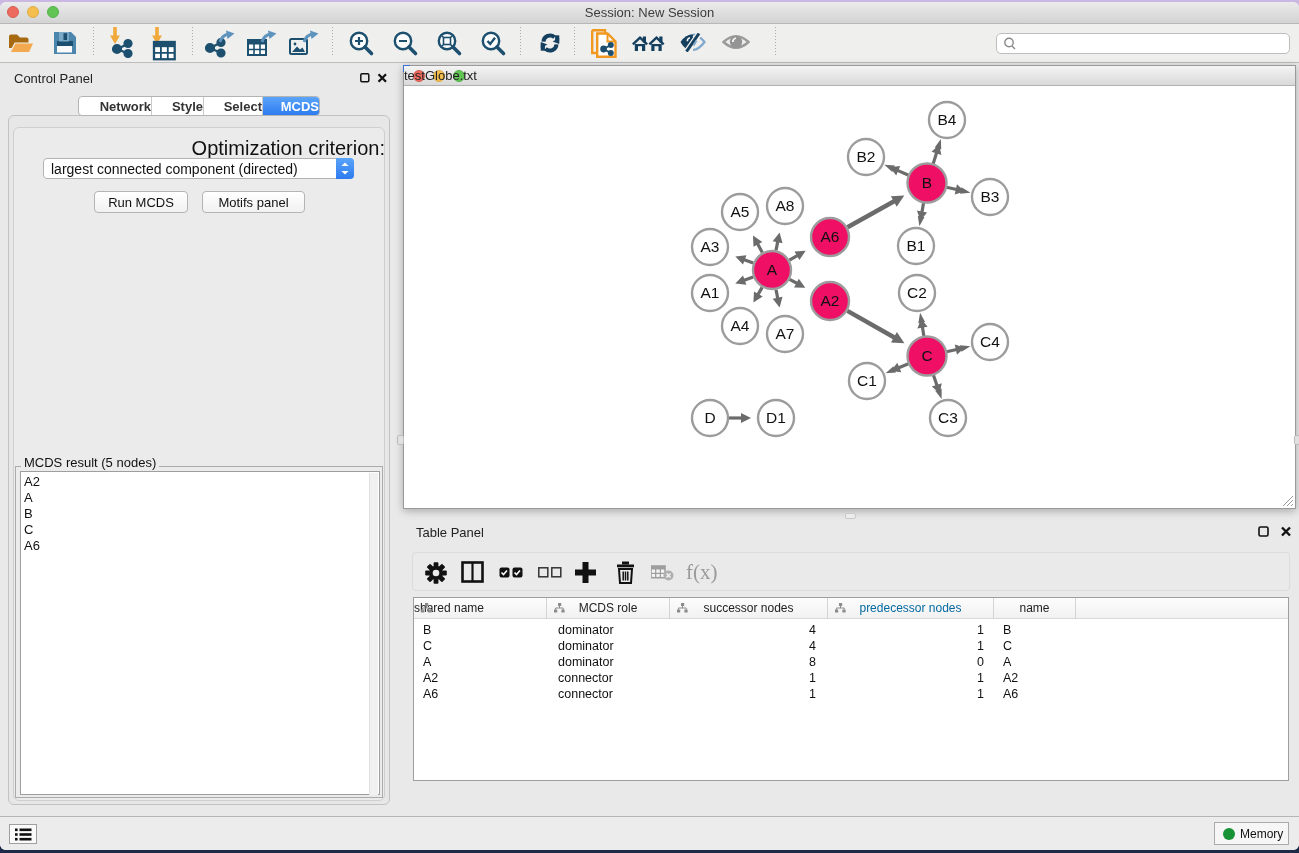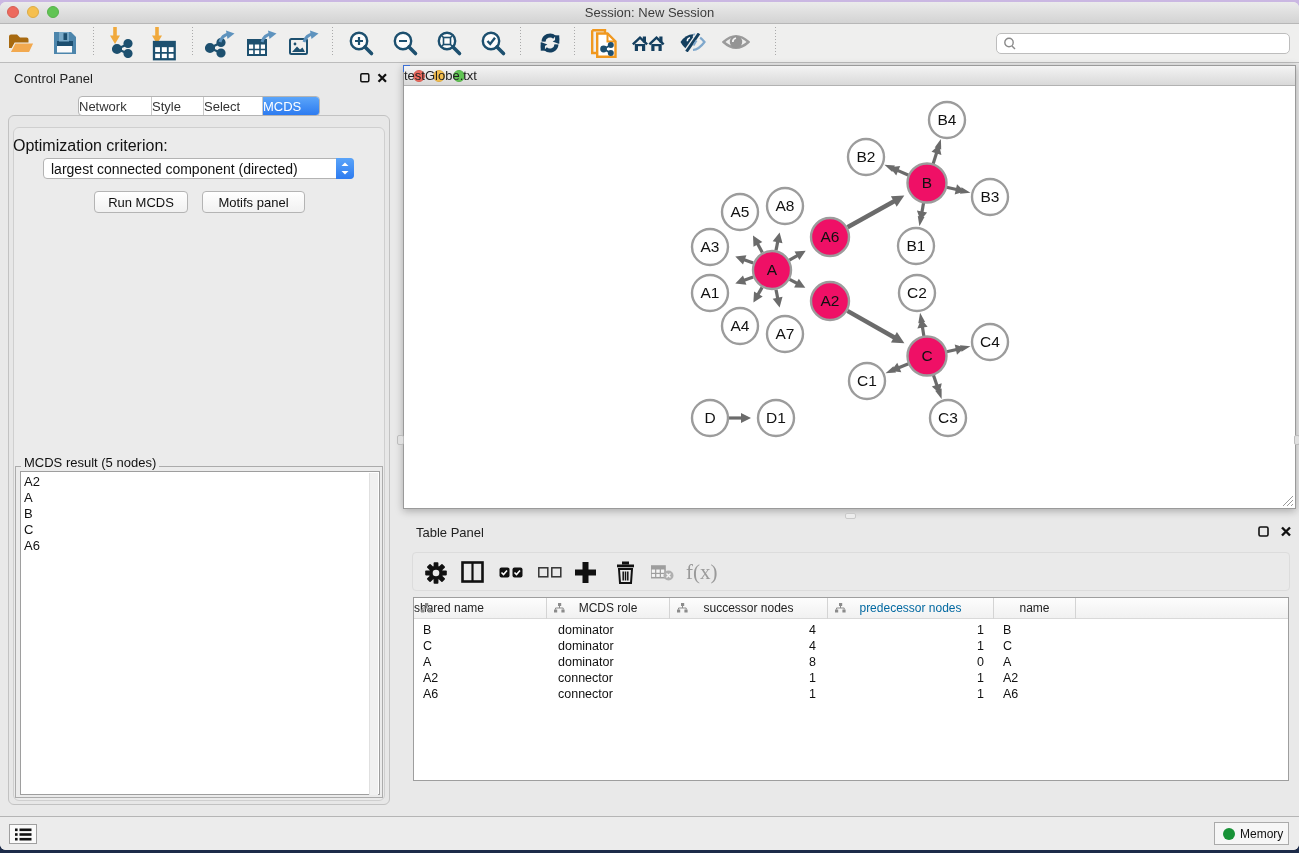--- a/index.html
+++ b/index.html
@@ -3,21 +3,21 @@
 *{margin:0;padding:0;box-sizing:border-box}
 html,body{width:1299px;height:853px;overflow:hidden;font-family:"Liberation Sans",sans-serif;}
 body{background:#1d2b49;position:relative}
 .abs{position:absolute}
 .win{position:absolute;left:0;top:2px;width:1299px;height:848px;background:#e9e9e9;border-radius:6px;overflow:hidden}
 .titlebar{position:absolute;left:0;top:0;width:1299px;height:22px;background:linear-gradient(#ebebeb,#d3d3d3);border-bottom:1px solid #b7b7b7}
 .tl{position:absolute;width:12px;height:12px;border-radius:50%;top:4px}
 .toolbar{position:absolute;left:0;top:22px;width:1299px;height:39px;background:#efefee;border-bottom:1px solid #bcbcbc}
 .sep{position:absolute;top:27px;width:1px;height:30px;background-image:repeating-linear-gradient(#aaa 0 1px,transparent 1px 3px)}
 .seg{position:absolute;display:flex;border:1px solid #b4b4b4;border-radius:4px;background:#fff;overflow:hidden}
-.seg div{font-size:13px;font-weight:400;color:#333;text-align:left;line-height:19px;border-left:1px solid #c9c9c9}
+.seg div{font-size:13px;font-weight:700;color:#333;text-align:right;line-height:19px;border-left:1px solid #c9c9c9}
 .seg div:first-child{border-left:none}
 .seg div.on{background:linear-gradient(#5ba5f9,#2d7bf0);color:#fff}
 .btn{position:absolute;background:linear-gradient(#ffffff,#f1f1f1);border:1px solid #b4b4b4;border-radius:4px;font-size:13px;color:#111;text-align:center}
 .gb{position:absolute;border:1px solid #ababab}
 .hicon{display:inline-block;vertical-align:middle}
 </style></head><body>
 <div style="position:absolute;left:0;top:0;width:1299px;height:14px;background:#cab7e2"></div>
 <div class="win">
 <div class="titlebar">
       <div class="tl" style="left:7px;background:#ed6a5e;border:1px solid #d55f54"></div>
@@ -182,21 +182,21 @@
         <path d="M18.5,1.2 L26,8.8 M26,1.2 L18.5,8.8" stroke="#111" stroke-width="2.2"></path>
       </svg>
 <div class="abs" style="left:8px;top:115px;width:382px;height:690px;background:#e7e7e7;border:1px solid #c2c2c2;border-radius:6px"></div>
 <div class="abs" style="left:13px;top:127px;width:372px;height:674px;background:#ebebeb;border:1px solid #cfcfcf;border-radius:6px"></div>
 <div class="seg" style="left:78px;top:96px;height:20px">
         <div style="width:72px">Network</div>
         <div style="width:52px">Style</div>
         <div style="width:59px">Select</div>
         <div class="on" style="width:57px">MCDS</div>
       </div>
-<div class="abs" style="left:13px;top:137px;width:372px;text-align:left;font-size:16px;color:#111">Optimization criterion:</div>
+<div class="abs" style="left:13px;top:137px;width:372px;text-align:right;font-size:20px;color:#111">Optimization criterion:</div>
 <div class="abs" style="left:43px;top:158px;width:311px;height:21px;background:#fff;border:1px solid #b3b3b3;border-radius:4px">
         <div class="abs" style="left:7px;top:2px;font-size:14px;color:#111">largest connected component (directed)</div>
         <div class="abs" style="right:-1px;top:-1px;width:18px;height:21px;border-radius:0 4px 4px 0;background:linear-gradient(#5aa4f9,#2d7bf0)"><svg width="18" height="21" viewBox="0 0 18 21">
             <path d="M5.5,8 L9,4.5 L12.5,8 Z" fill="#fff"></path>
             <path d="M5.5,13 L9,16.5 L12.5,13 Z" fill="#fff"></path>
           </svg></div>
       </div>
 <div class="btn" style="left:94px;top:191px;width:94px;height:22px;line-height:21px">Run MCDS</div>
 <div class="btn" style="left:202px;top:191px;width:103px;height:22px;line-height:21px">Motifs panel</div>
 <div class="gb" style="left:15px;top:466px;width:368px;height:332px"></div>

